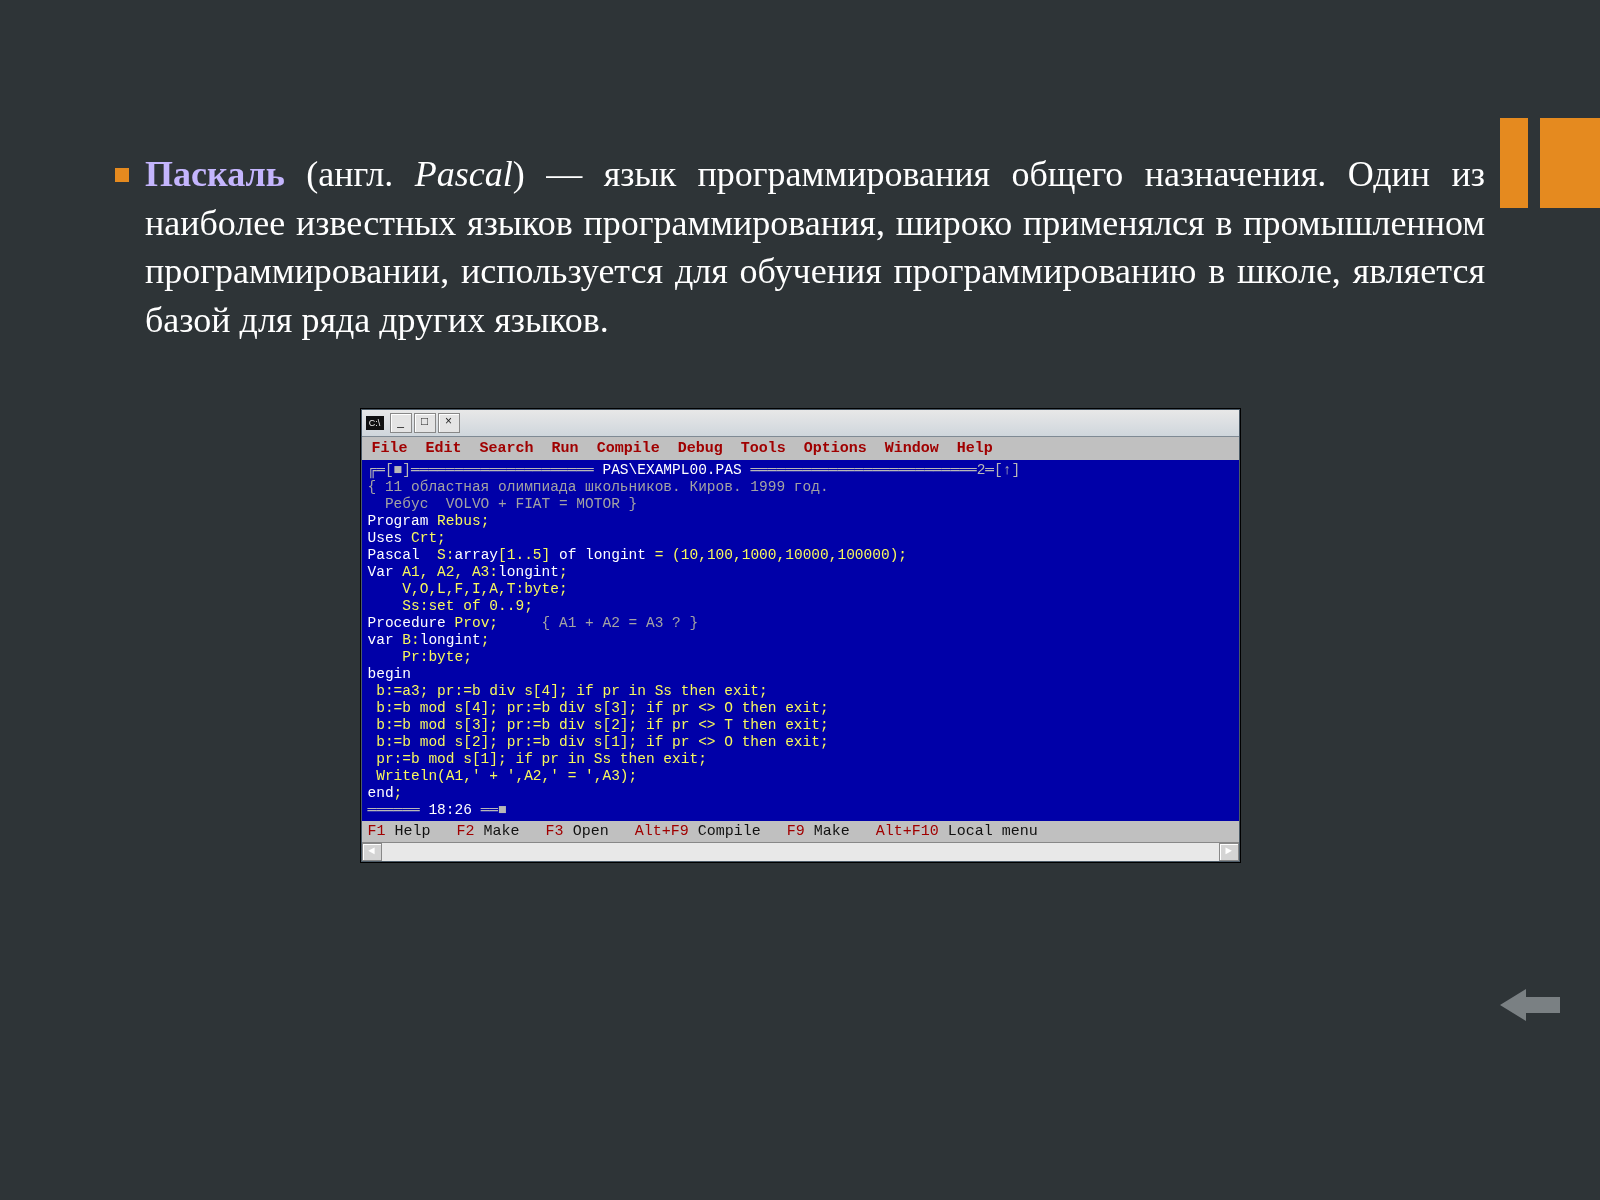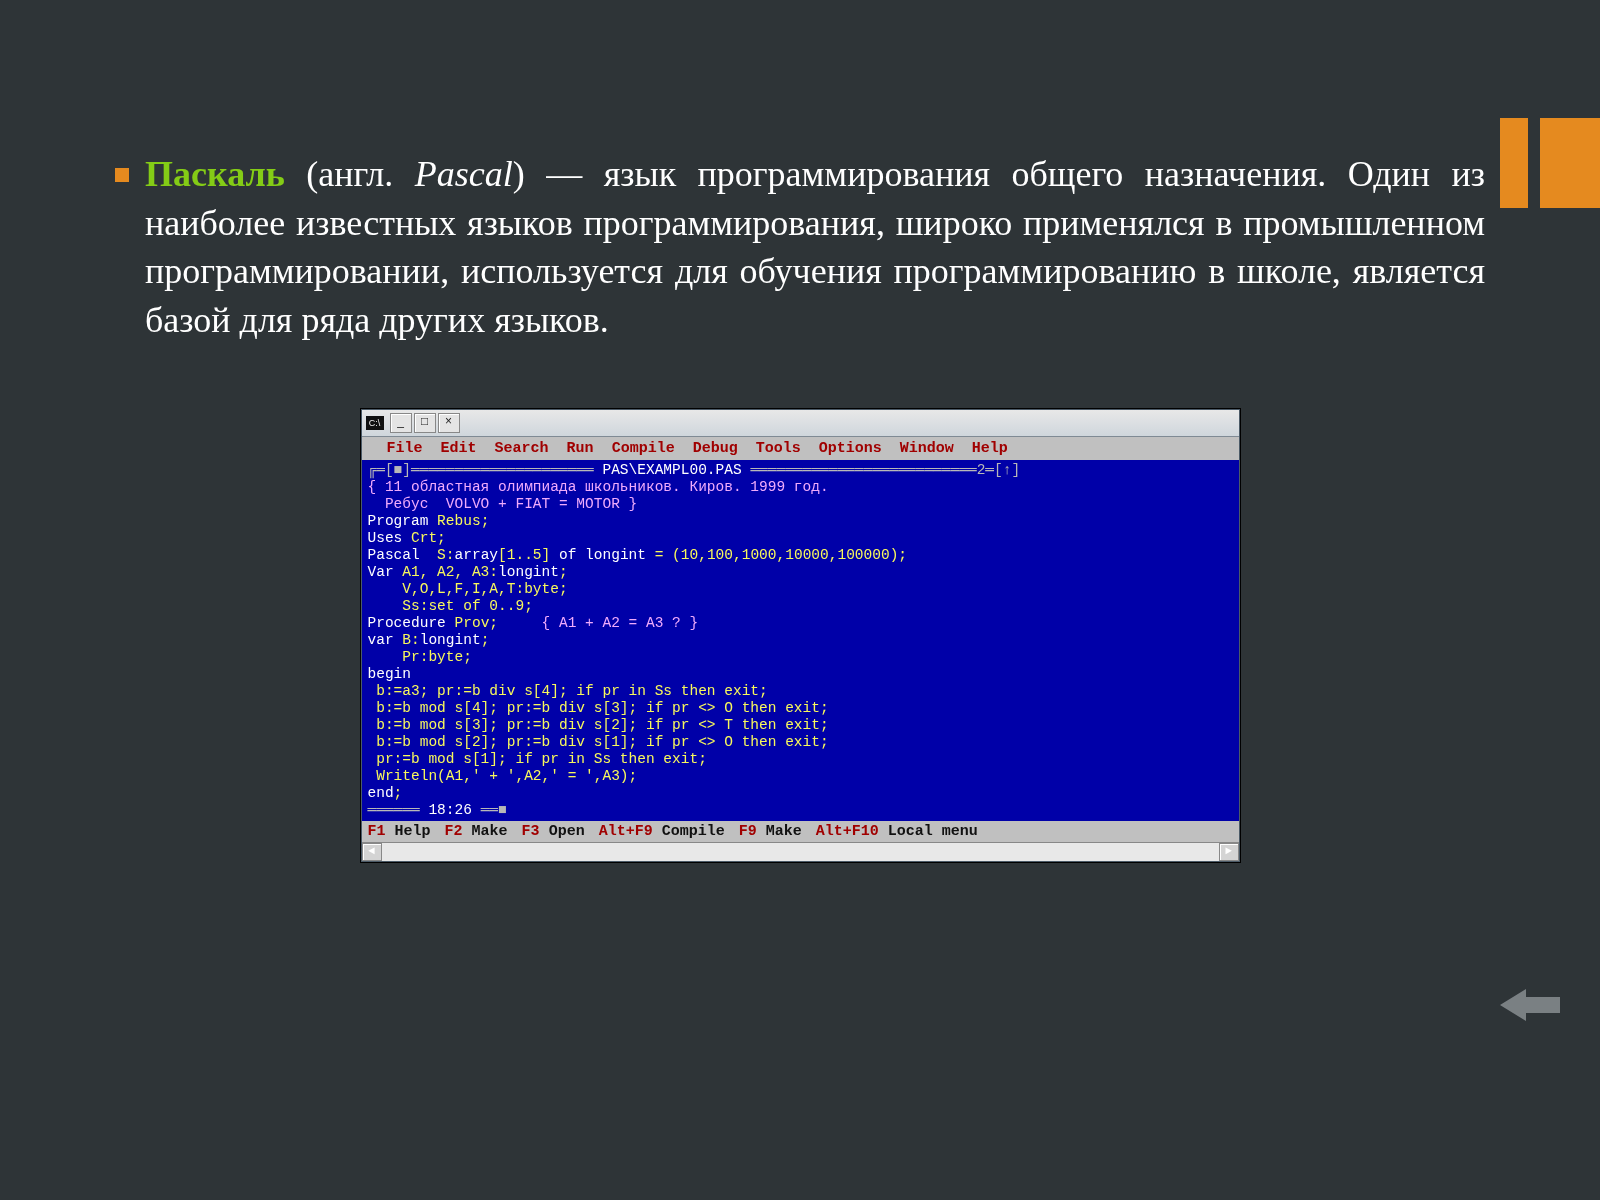--- a/index.html
+++ b/index.html
@@ -55,21 +55,21 @@
     width: 14px;
     height: 14px;
     background: #e58a1f;
   }
   .body-text {
     font-size: 36px;
     line-height: 1.35;
     text-align: justify;
     text-justify: inter-word;
   }
-  .bt-bold { color: #84cc16; font-weight: bold; }
+  .bt-bold { color: #c4b5fd; font-weight: bold; }
   .bt-italic { font-style: italic; }
 
   
   .tp-window {
     width: 877px;
     margin: 65px auto 0 auto;
     border: 1px solid #4b5a67;
     box-shadow: 0 0 0 1px #000;
     font-family: "Courier New", monospace;
   }
@@ -104,21 +104,21 @@
     box-shadow: inset 1px 1px 0 #fff;
     font-size: 12px;
     line-height: 14px;
     text-align: center;
     font-family: Arial, sans-serif;
   }
   .tp-menubar {
     background: #c0c0c0;
     display: flex;
     gap: 18px;
-    padding: 3px 25px;
+    padding: 3px 10px;
     font-family: "Courier New", monospace;
     font-size: 15px;
     color: #111;
     font-weight: bold;
   }
   .tp-menu-item .hot { color: #a00000; }
   .tp-editor {
     background: #0000a8;
     color: #b8b8b8;
     font-size: 14.5px;
@@ -126,30 +126,30 @@
     padding: 2px 6px 2px 6px;
     position: relative;
     min-height: 340px;
     white-space: pre;
   }
   .tp-frame-top, .tp-frame-bottom {
     color: #b8b8b8;
   }
   .tp-yellow { color: #f8f85c; }
   .tp-white { color: #ffffff; }
-  .tp-grey  { color: #f0abfc; }
+  .tp-grey  { color: #a3a3a3; }
   .tp-statusbar {
     background: #c0c0c0;
     color: #111;
     font-family: "Courier New", monospace;
     font-size: 15px;
     padding: 2px 6px;
     display: flex;
-    gap: 14px;
-    font-weight: bold;
+    gap: 26px;
+    font-weight: normal;
     align-items: center;
   }
   .tp-status-seg .hot { color: #a00000; }
   .tp-hscroll {
     display: flex;
     height: 18px;
     background: #e4e4e4;
     border-top: 1px solid #888;
   }
   .tp-hscroll .arrow {

